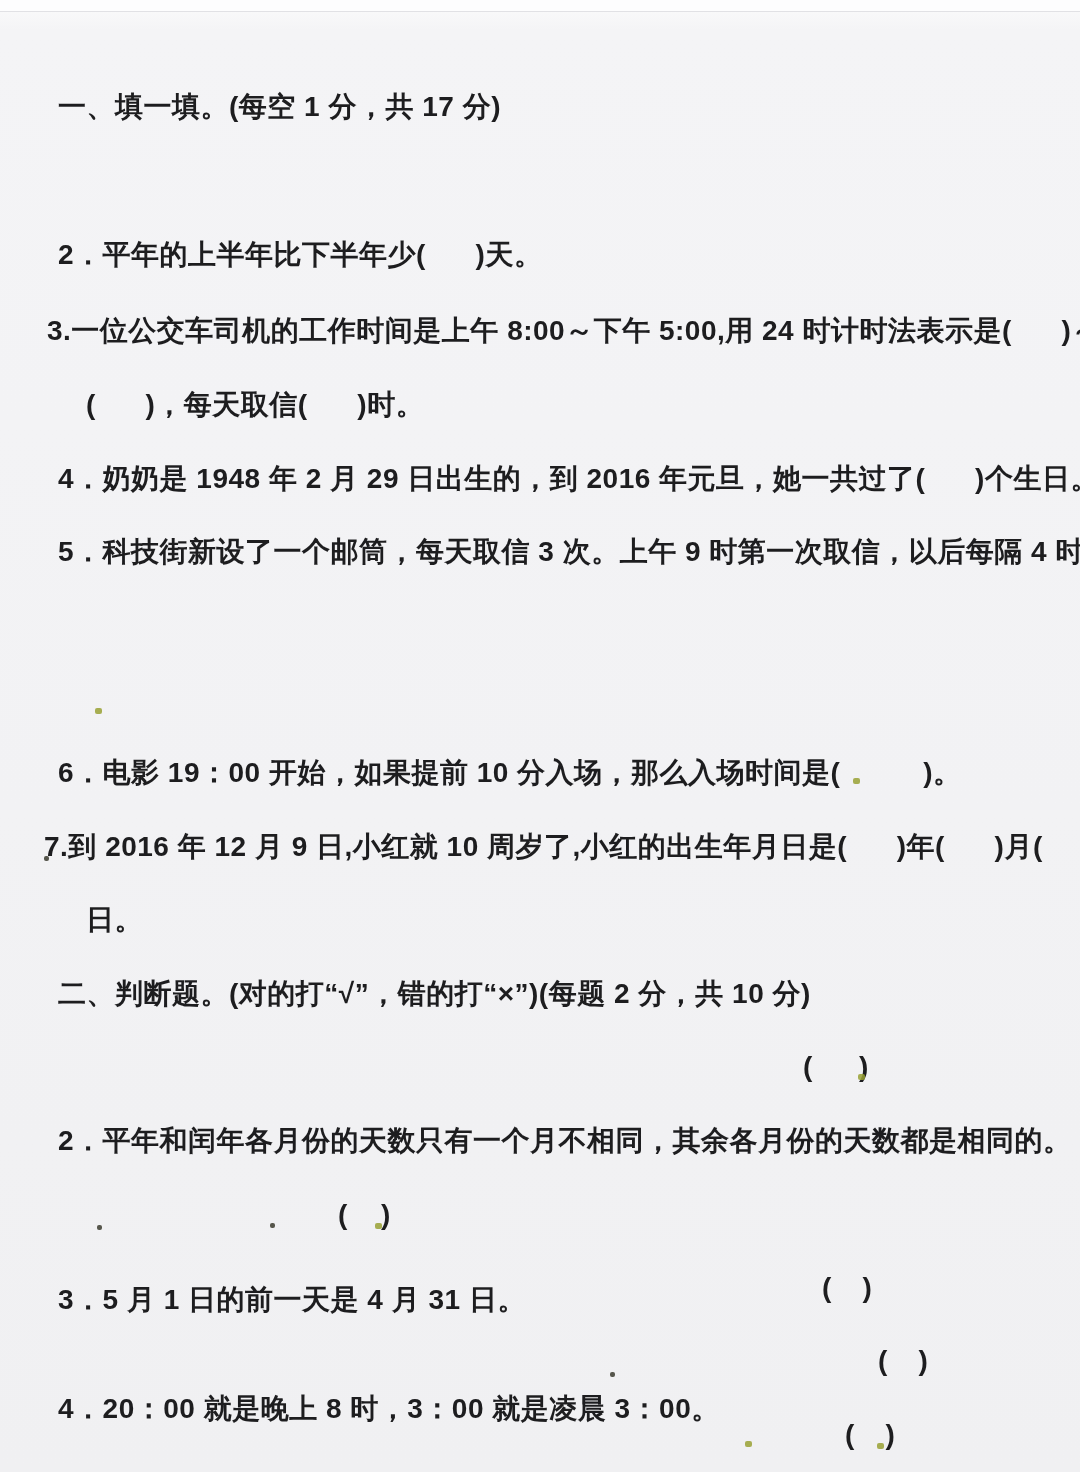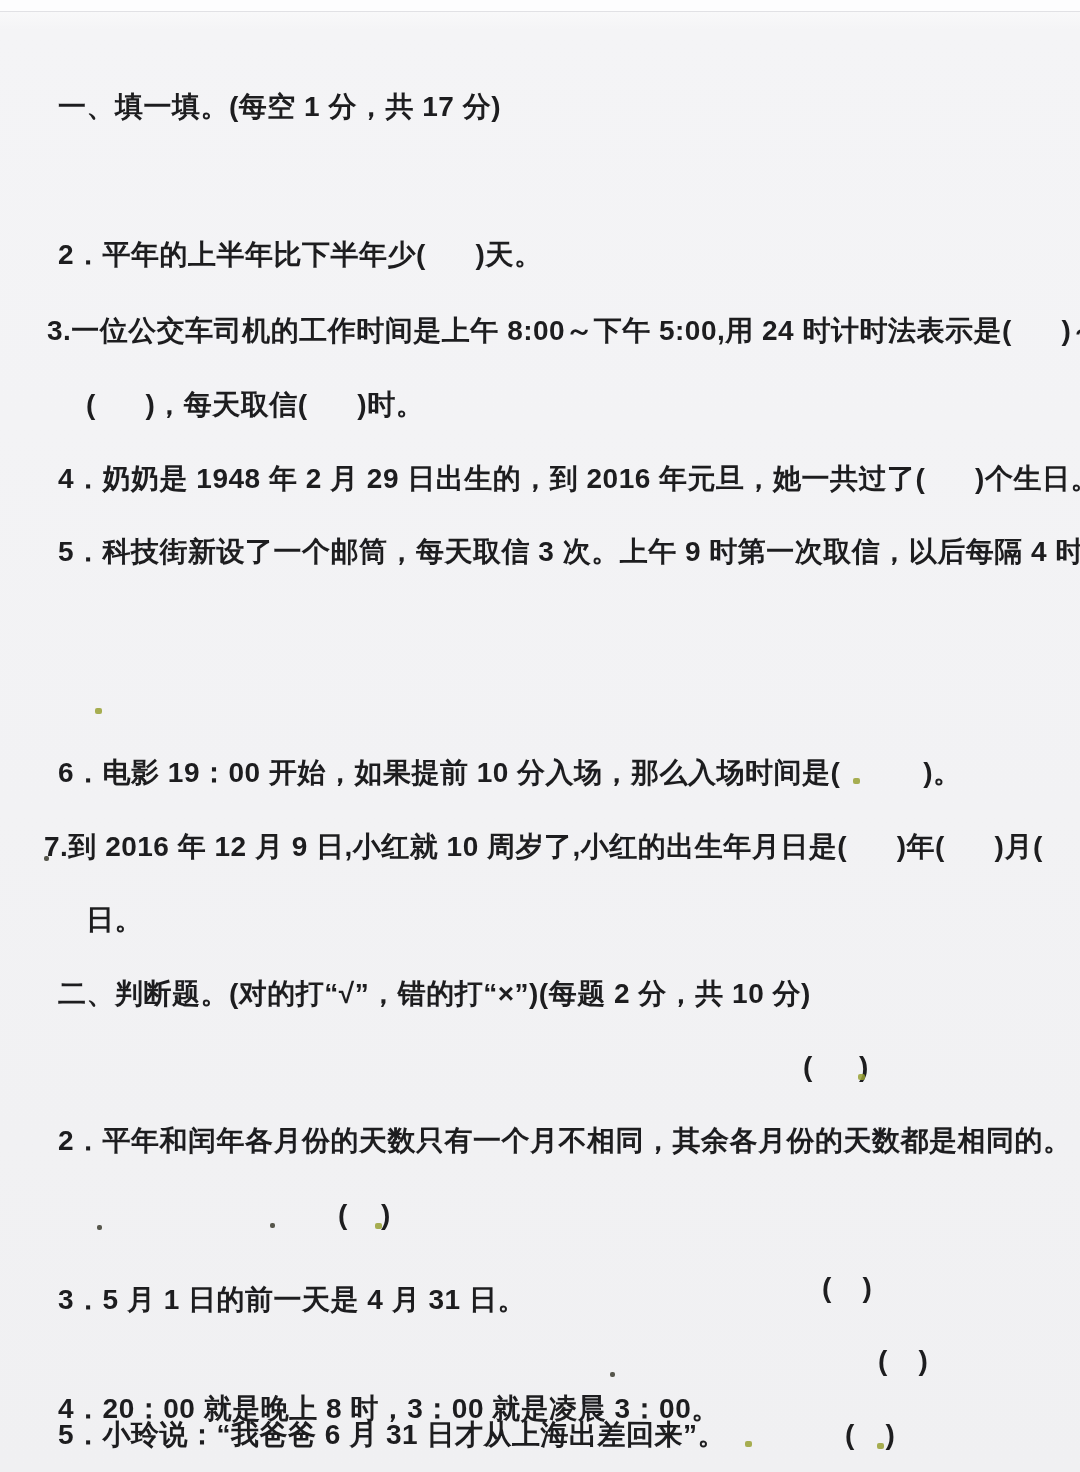--- a/index.html
+++ b/index.html
@@ -61,21 +61,20 @@
 
   <div class="line" style="top:1120px;left:58px;text-align:center;">2．平年和闰年各月份的天数只有一个月不相同，其余各月份的天数都是相同的。</div>
   <div class="line" style="top:1194px;left:338px;">(    )</div>
 
   <div class="line" style="top:1267px;left:58px;margin-top:12px;">3．5 月 1 日的前一天是 4 月 31 日。</div>
   <div class="bracket" style="top:1267px;left:822px;">(    )</div>
 
   <div class="line" style="top:1340px;left:58px;margin-top:48px;">4．20：00 就是晚上 8 时，3：00 就是凌晨 3：00。</div>
   <div class="bracket" style="top:1340px;left:878px;">(    )</div>
 
-  <div class="line" style="top:1414px;left:58px;">5．小玲说：“我爸爸 6 月 31 日才从上海出差回来”。</div>
   <div class="bracket" style="top:1414px;left:845px;">(    )</div>
 
   <div class="dot" style="top:778px;left:853px;"></div>
   <div class="dot dark" style="top:1372px;left:610px;"></div>
   <div class="dot" style="top:1074px;left:858px;"></div>
   <div class="dot" style="top:1223px;left:375px;"></div>
   <div class="dot dark" style="top:1225px;left:97px;"></div>
   <div class="dot dark" style="top:1223px;left:270px;"></div>
   <div class="dot" style="top:708px;left:95px;"></div>
   <div class="dot" style="top:1441px;left:745px;"></div>

